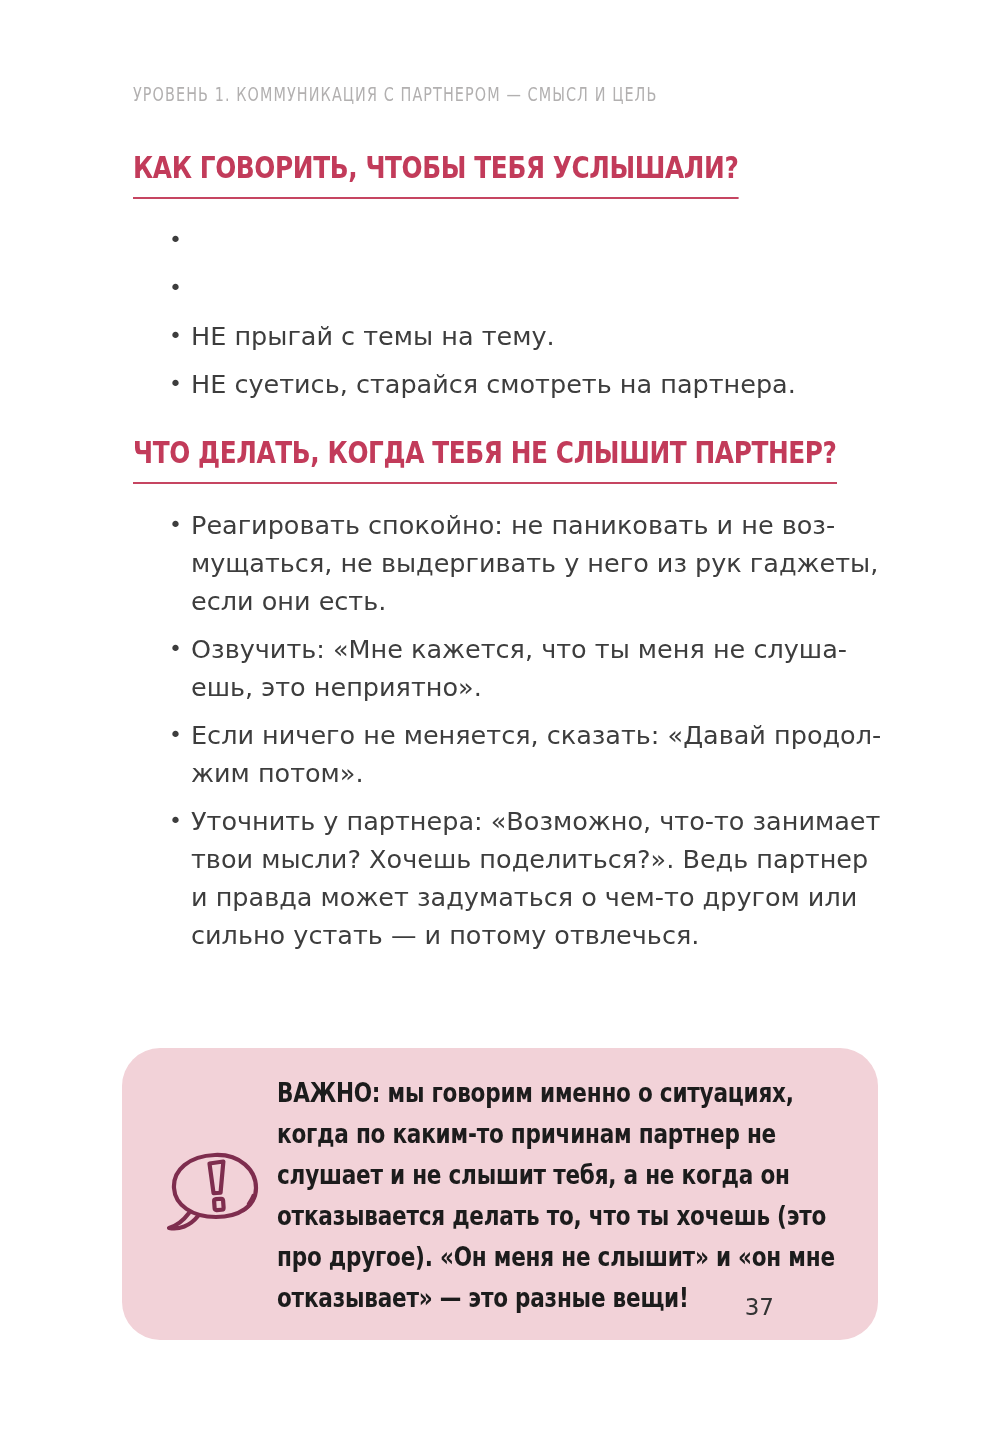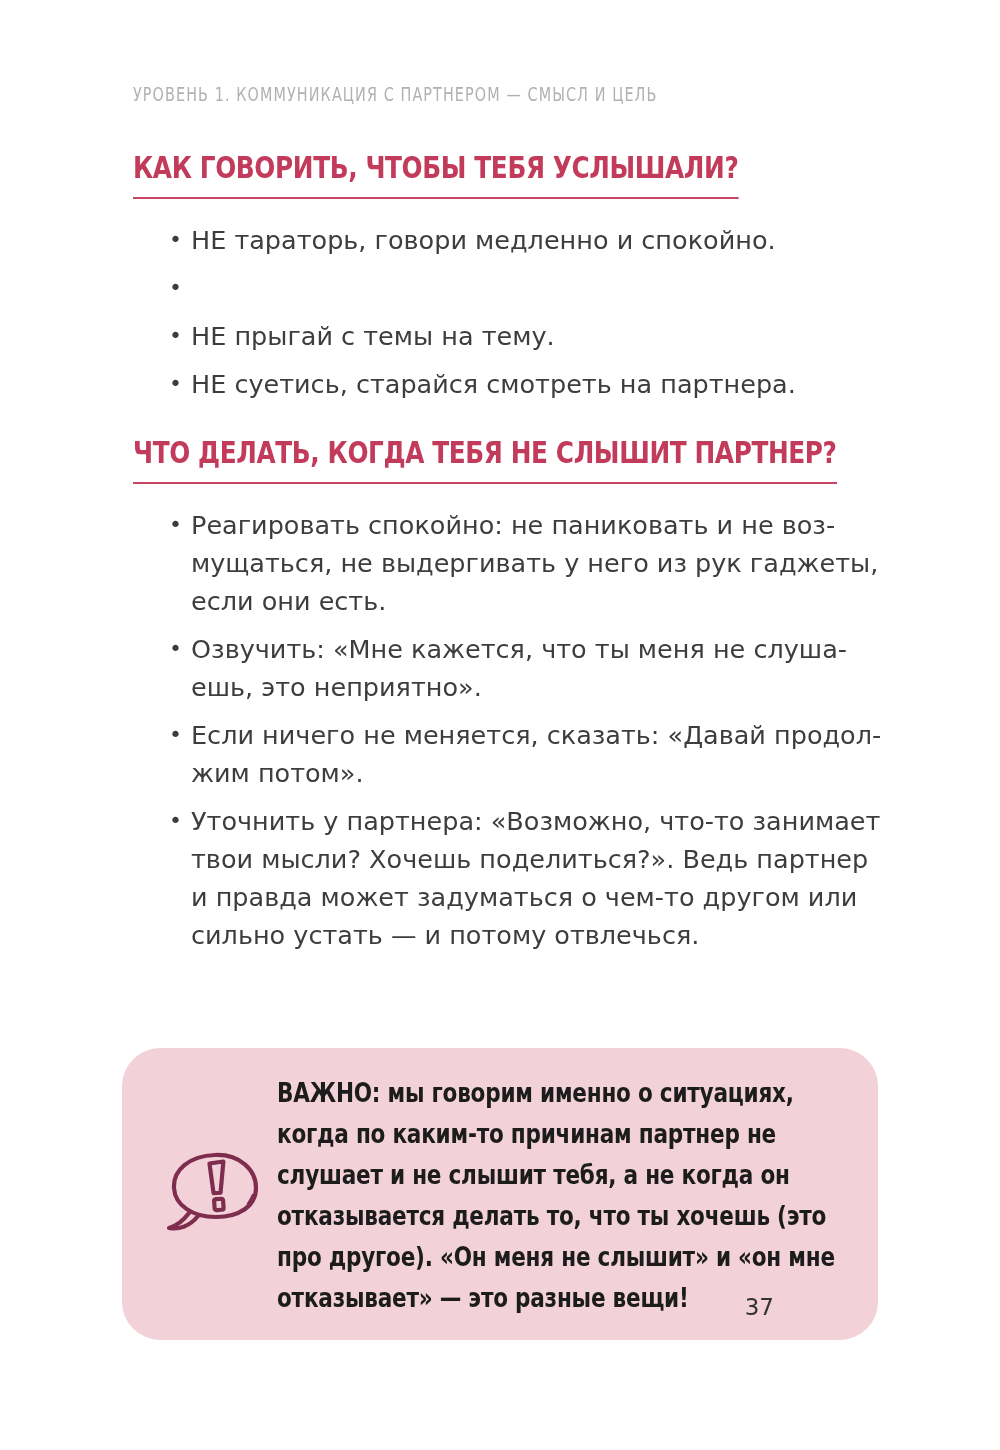--- a/index.html
+++ b/index.html
@@ -110,21 +110,20 @@
   <div class="content">
     <div class="running-header">УРОВЕНЬ 1. КОММУНИКАЦИЯ С ПАРТНЕРОМ — СМЫСЛ И ЦЕЛЬ</div>
 
     <div class="h1-wrap">
       <div class="section-heading">КАК ГОВОРИТЬ, ЧТОБЫ ТЕБЯ УСЛЫШАЛИ?</div>
     </div>
 
     <ul class="bullet-list">
       <li>
         <span class="bullet-marker">•</span>
-        <span class="bullet-text">НЕ тараторь, говори медленно и спокойно.</span>
       </li>
       <li>
         <span class="bullet-marker">•</span>
       </li>
       <li>
         <span class="bullet-marker">•</span>
         <span class="bullet-text">НЕ прыгай с темы на тему.</span>
       </li>
       <li>
         <span class="bullet-marker">•</span>

